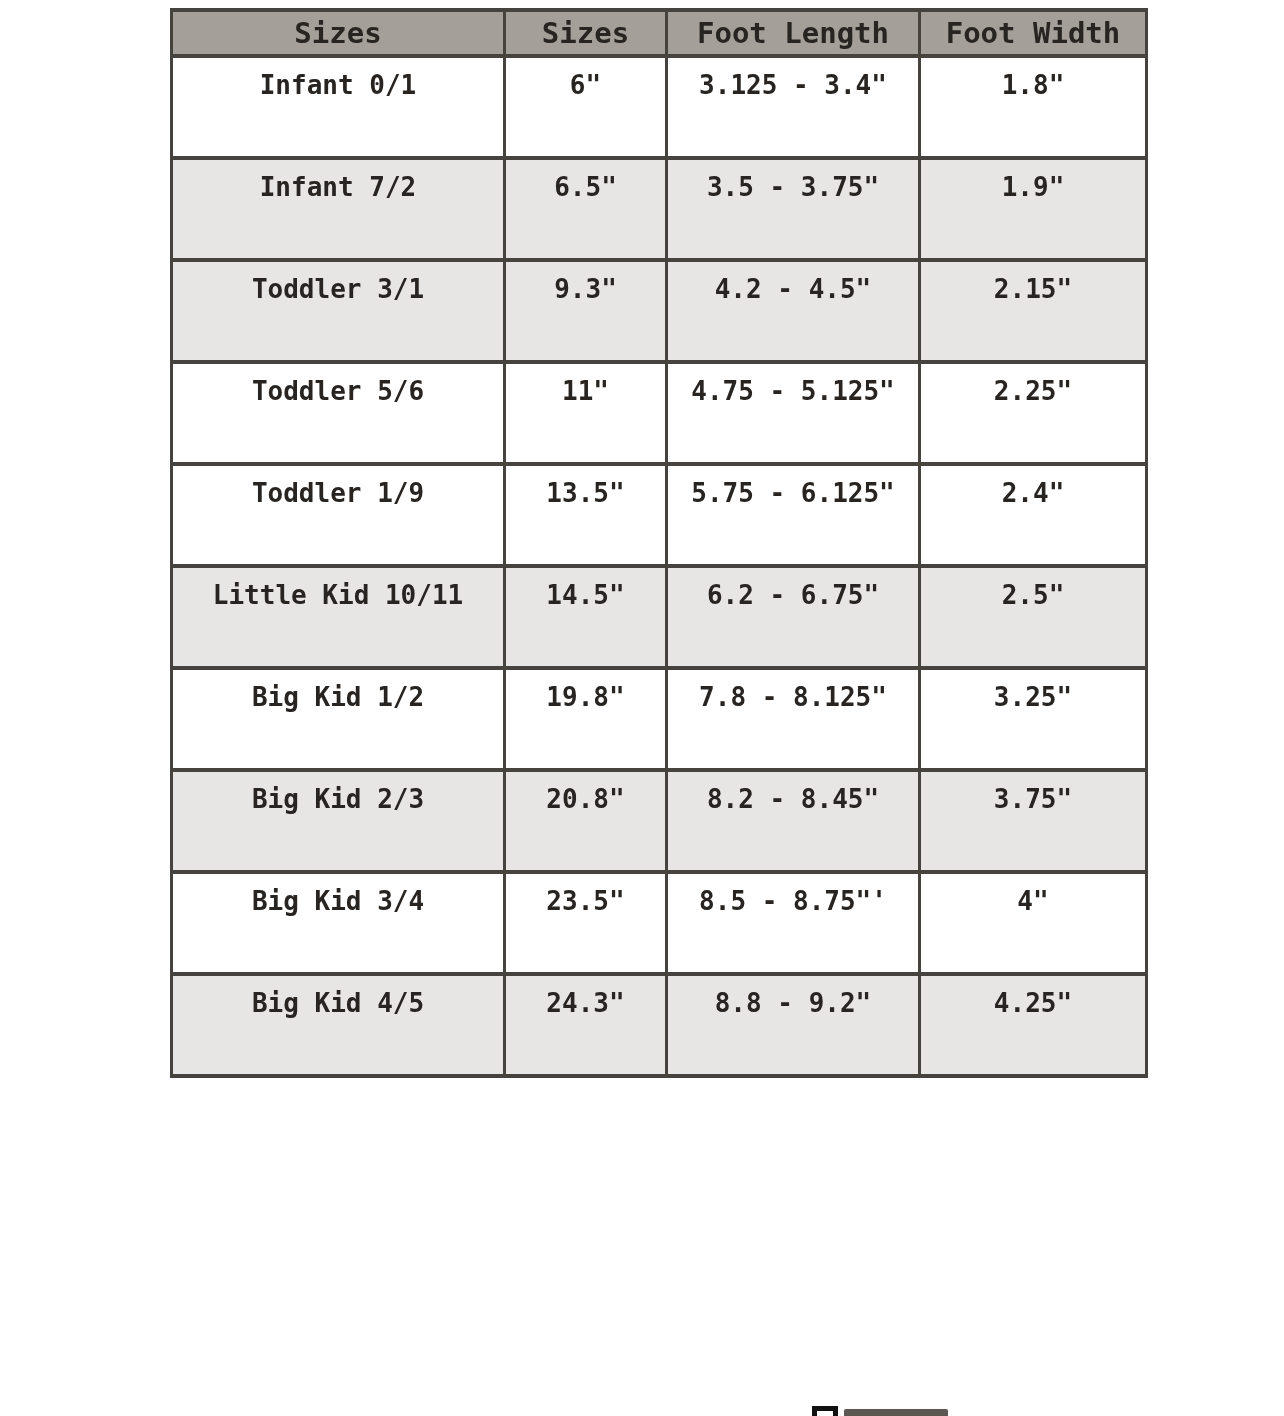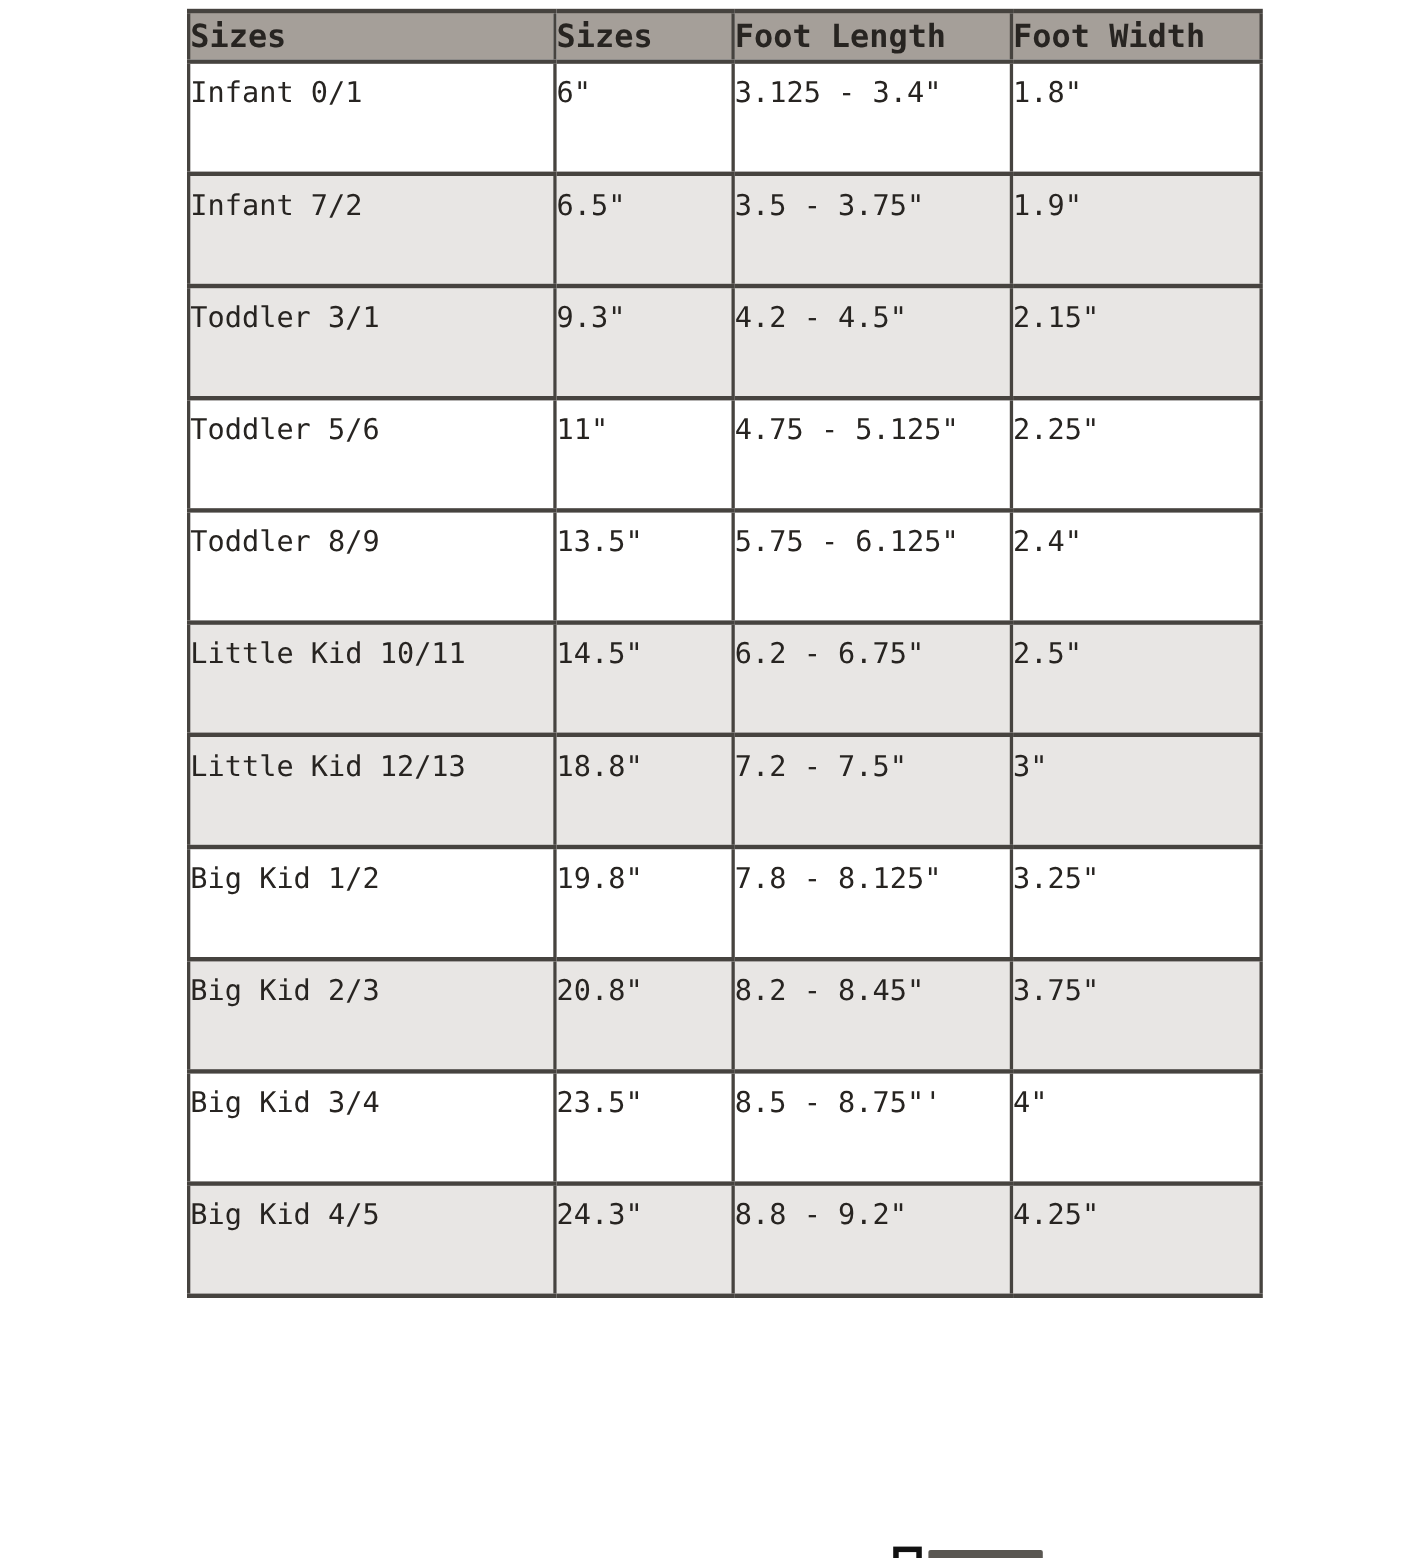--- a/index.html
+++ b/index.html
@@ -25,36 +25,36 @@
     width:975px;
     border-collapse:collapse;
     table-layout:fixed;
   }
   table.size-chart th,
   table.size-chart td{
     border-left:3px solid var(--border);
     border-right:3px solid var(--border);
     border-top:4px solid var(--border);
     border-bottom:4px solid var(--border);
-    text-align:left;
+    text-align:center;
     overflow:hidden;
     white-space:nowrap;
   }
   table.size-chart th{
     background:var(--header-bg);
     height:42px;
     font-size:29px;
     font-weight:bold;
     vertical-align:middle;
     padding:0;
   }
   table.size-chart td{
     height:86px;
     font-size:26px;
-    font-weight:normal;
+    font-weight:bold;
     vertical-align:top;
     padding:12px 0 0 0;
     background:#ffffff;
   }
   table.size-chart tr.alt td{
     background:var(--row-alt);
   }
   
   .bottom-artifact{
     position:absolute;
@@ -114,36 +114,30 @@
           <td>4.2 - 4.5"</td>
           <td>2.15"</td>
         </tr>
         <tr>
           <td>Toddler 5/6</td>
           <td>11"</td>
           <td>4.75 - 5.125"</td>
           <td>2.25"</td>
         </tr>
         <tr>
-          <td>Toddler 8/9</td>
+          <td>Toddler 1/9</td>
           <td>13.5"</td>
           <td>5.75 - 6.125"</td>
           <td>2.4"</td>
         </tr>
         <tr class="alt">
           <td>Little Kid 10/11</td>
           <td>14.5"</td>
           <td>6.2 - 6.75"</td>
           <td>2.5"</td>
-        </tr>
-        <tr class="alt">
-          <td>Little Kid 12/13</td>
-          <td>18.8"</td>
-          <td>7.2 - 7.5"</td>
-          <td>3"</td>
         </tr>
         <tr>
           <td>Big Kid 1/2</td>
           <td>19.8"</td>
           <td>7.8 - 8.125"</td>
           <td>3.25"</td>
         </tr>
         <tr class="alt">
           <td>Big Kid 2/3</td>
           <td>20.8"</td>

